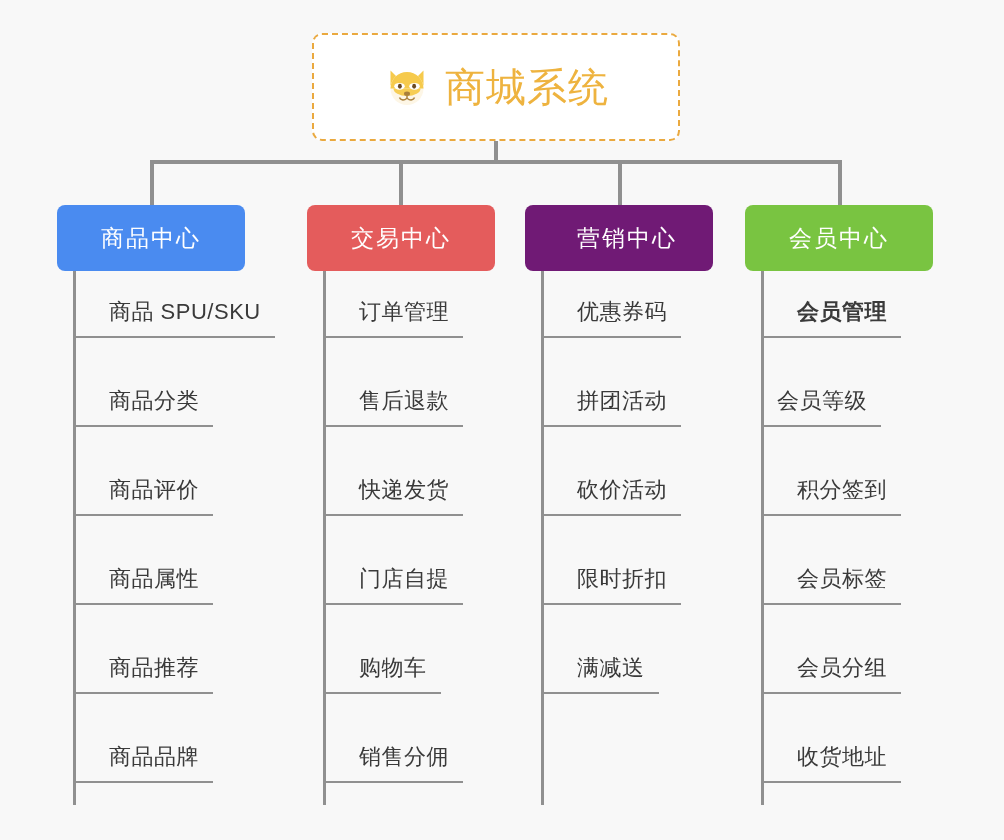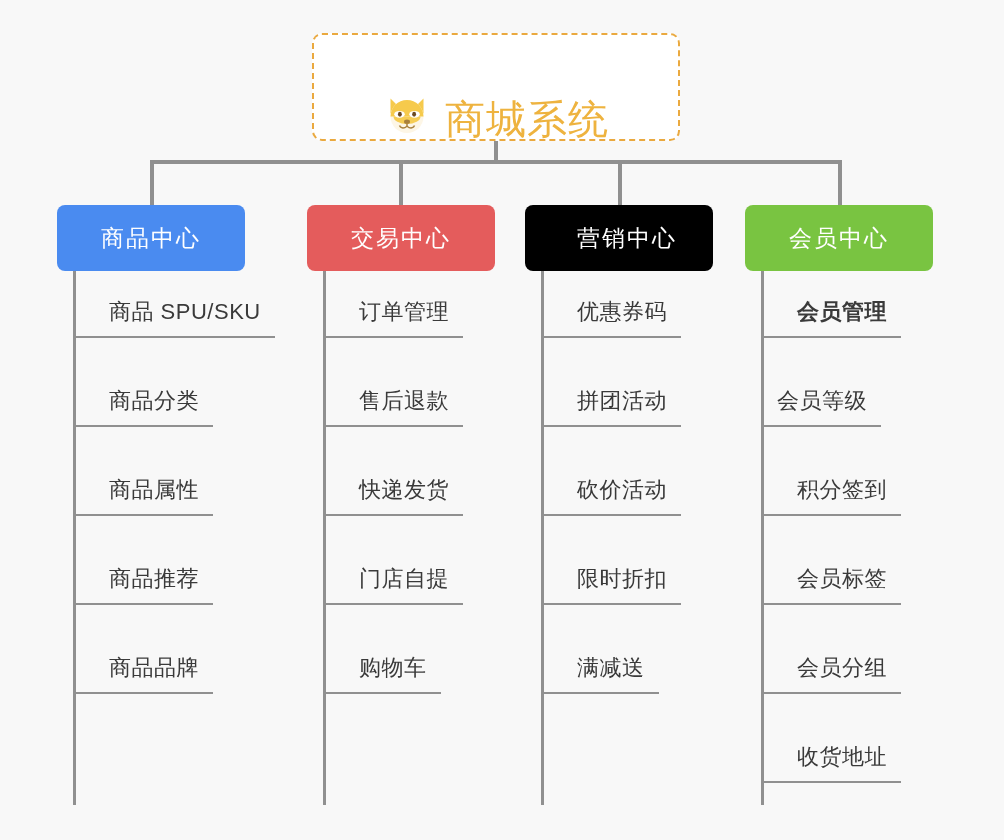--- a/index.html
+++ b/index.html
@@ -24,21 +24,21 @@
     position: absolute;
     left: 312px;
     top: 33px;
     width: 368px;
     height: 108px;
     box-sizing: border-box;
     background: #ffffff;
     border: 2px dashed #eaa93f;
     border-radius: 10px;
     display: flex;
-    align-items: flex-end;
+    align-items: center;
     justify-content: center;
     gap: 14px;
   }
   .root-emoji {
     width: 48px;
     height: 48px;
     display: block;
     flex: 0 0 auto;
   }
   .root-title {
@@ -162,20 +162,23 @@
         </div>
         <div class="branch-body">
           <div class="trunk" style="background: rgb(144, 144, 144); height: 534px;"></div>
           <div class="leaf">
             <div class="leaf-inner" style="border-bottom-color: rgb(144, 144, 144);"><span class="leaf-label">商品 SPU/SKU</span></div>
           </div>
           <div class="leaf">
             <div class="leaf-inner" style="border-bottom-color: rgb(144, 144, 144);"><span class="leaf-label">商品分类</span></div>
           </div>
           <div class="leaf">
+            <div class="leaf-inner" style="border-bottom-color: rgb(144, 144, 144);"><span class="leaf-label">商品评价</span></div>
+          </div>
+          <div class="leaf">
             <div class="leaf-inner" style="border-bottom-color: rgb(144, 144, 144);"><span class="leaf-label">商品属性</span></div>
           </div>
           <div class="leaf">
             <div class="leaf-inner" style="border-bottom-color: rgb(144, 144, 144);"><span class="leaf-label">商品推荐</span></div>
           </div>
           <div class="leaf">
             <div class="leaf-inner" style="border-bottom-color: rgb(144, 144, 144);"><span class="leaf-label">商品品牌</span></div>
           </div>
         </div>
       </div>
@@ -193,24 +196,27 @@
           </div>
           <div class="leaf">
             <div class="leaf-inner" style="border-bottom-color: rgb(144, 144, 144);"><span class="leaf-label">快递发货</span></div>
           </div>
           <div class="leaf">
             <div class="leaf-inner" style="border-bottom-color: rgb(144, 144, 144);"><span class="leaf-label">门店自提</span></div>
           </div>
           <div class="leaf">
             <div class="leaf-inner" style="border-bottom-color: rgb(144, 144, 144);"><span class="leaf-label">购物车</span></div>
           </div>
+          <div class="leaf">
+            <div class="leaf-inner" style="border-bottom-color: rgb(144, 144, 144);"><span class="leaf-label">销售分佣</span></div>
+          </div>
         </div>
       </div>
       <div class="branch" style="left: 525px; width: 188px;">
-        <div class="branch-header" style="background: #000000; width: 188px; padding-left: 16px;">
+        <div class="branch-header" style="background: #701a75; width: 188px; padding-left: 16px;">
           <span>营销中心</span>
         </div>
         <div class="branch-body">
           <div class="trunk" style="background: rgb(144, 144, 144); height: 534px;"></div>
           <div class="leaf">
             <div class="leaf-inner" style="border-bottom-color: rgb(144, 144, 144);"><span class="leaf-label">优惠券码</span></div>
           </div>
           <div class="leaf">
             <div class="leaf-inner" style="border-bottom-color: rgb(144, 144, 144);"><span class="leaf-label">拼团活动</span></div>
           </div>

